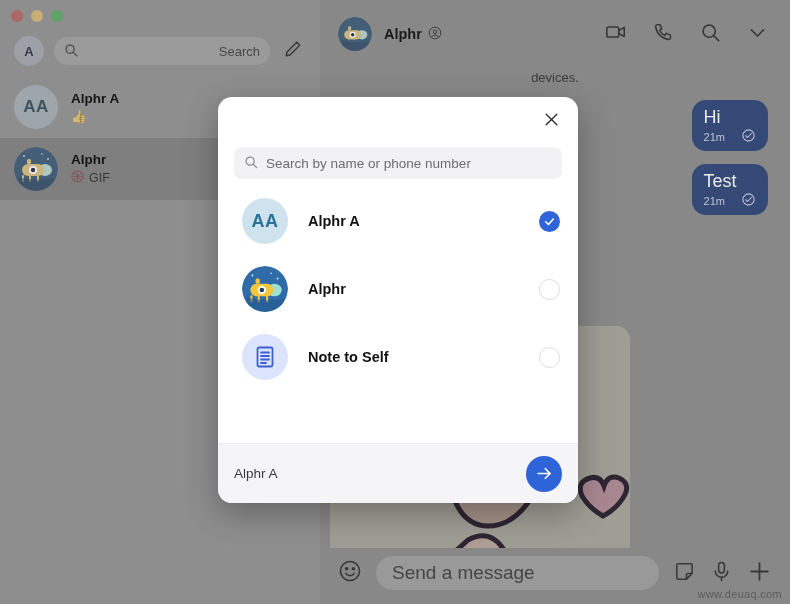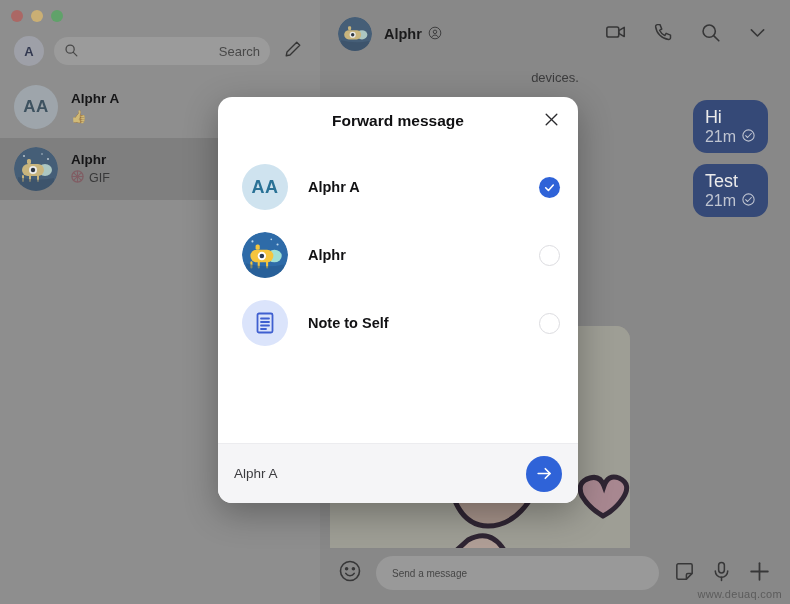--- a/index.html
+++ b/index.html
@@ -114,43 +114,43 @@
   }
   .bubble {
     position: absolute; right: 22px;
     background: #2150c0; border-radius: 14px;
     padding: 8px 12px 6px 12px;
     min-width: 58px;
     color: #fff;
   }
   .bubble .b-text { font-size: 18px; line-height: 18px; }
   .bubble .b-meta {
-    display: flex; gap: 5px;
-    font-size: 16px; color: #c9d6f4; margin-top: 2px;
+    display: flex; align-items: center; gap: 16px;
+    font-size: 11px; color: #c9d6f4; margin-top: 2px;
   }
 
   
   #gif-card {
     position: absolute; left: 10px; top: 258px;
     width: 300px; height: 292px;
     border-radius: 14px; overflow: hidden;
     background: #a8a690;
   }
 
   #composer {
     height: 56px; flex: none;
     display: flex; align-items: center; gap: 14px;
     padding: 0 18px 6px 18px;
     color: #3c3c3e;
   }
   #msg-input {
     flex: 1; height: 34px; border-radius: 17px;
     background: #a6a6a6; color: #4b4b4b;
     display: flex; align-items: center;
-    padding: 0 16px; font-size: 10px;
+    padding: 0 16px; font-size: 19px;
   }
   #watermark {
     position: absolute; right: 8px; bottom: 4px;
     font-size: 11px; color: #646464;
     font-family: Liberation Sans, sans-serif;
     letter-spacing: .3px;
   }
 
   
   #modal {
@@ -423,31 +423,39 @@
           </svg>
         </span>
       </div>
 
       <div id="watermark">www.deuaq.com</div>
     </div>
   </div>
 
   <div id="modal">
     <div id="modal-head">
-      <div id="modal-title">Forward message</div>
       <div id="modal-close">
         <span>
           <svg width="17" height="17" viewBox="0 0 24 24" fill="none" stroke="#2b2b2e" stroke-width="1.9" stroke-linecap="round">
             <line x1="4.5" y1="4.5" x2="19.5" y2="19.5"></line>
               <line x1="19.5" y1="4.5" x2="4.5" y2="19.5"></line>
           </svg>
         </span>
       </div>
     </div>
 
+    <div id="modal-search">
+      <span>
+        <svg width="14" height="14" viewBox="0 0 24 24" fill="none" stroke="#8b8b90" stroke-width="2.1">
+          <circle cx="10.5" cy="10.5" r="7"></circle>
+            <line x1="15.8" y1="15.8" x2="21.5" y2="21.5" stroke-linecap="round"></line>
+        </svg>
+      </span>
+      <span>Search by name or phone number</span>
+    </div>
 
     <div id="contact-list">
 
       <div class="contact-row">
         <div class="c-av initials">AA</div>
         <div class="c-name">Alphr A</div>
         <div class="radio checked">
           <svg width="13" height="13" viewBox="0 0 24 24" fill="none" stroke="#fff" stroke-width="3" stroke-linecap="round" stroke-linejoin="round">
             <path d="M5 12.5l5 5 9-10"></path>
           </svg>

